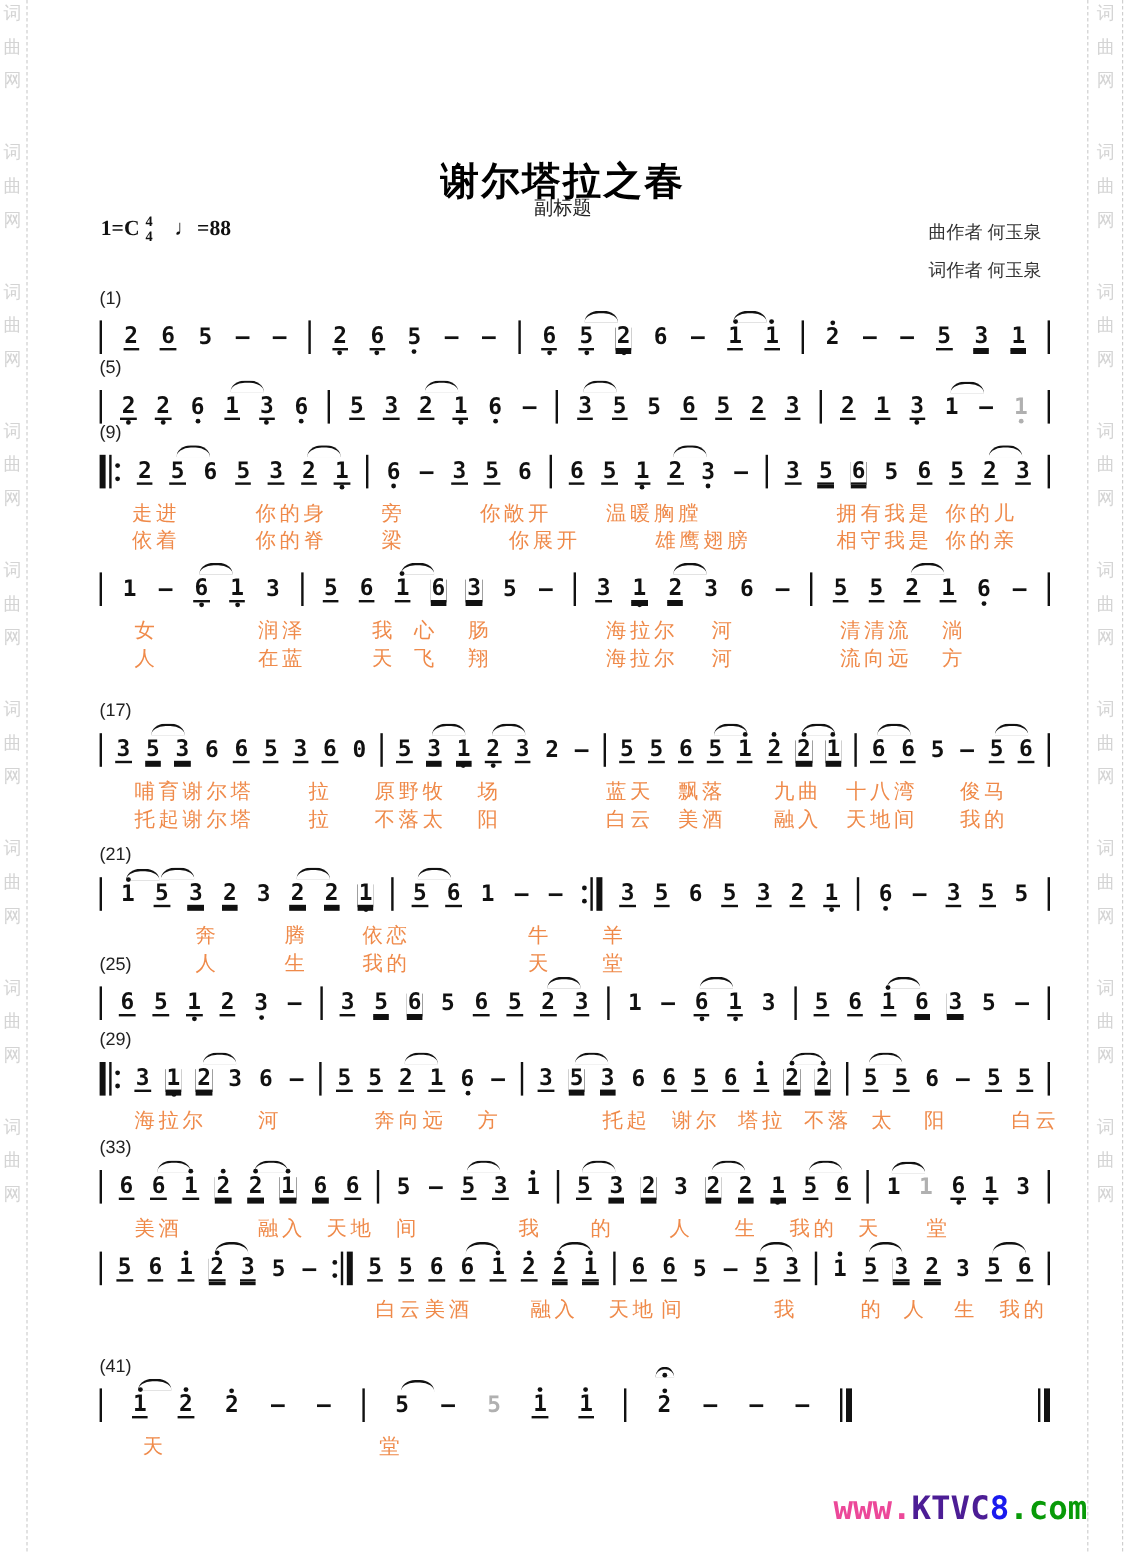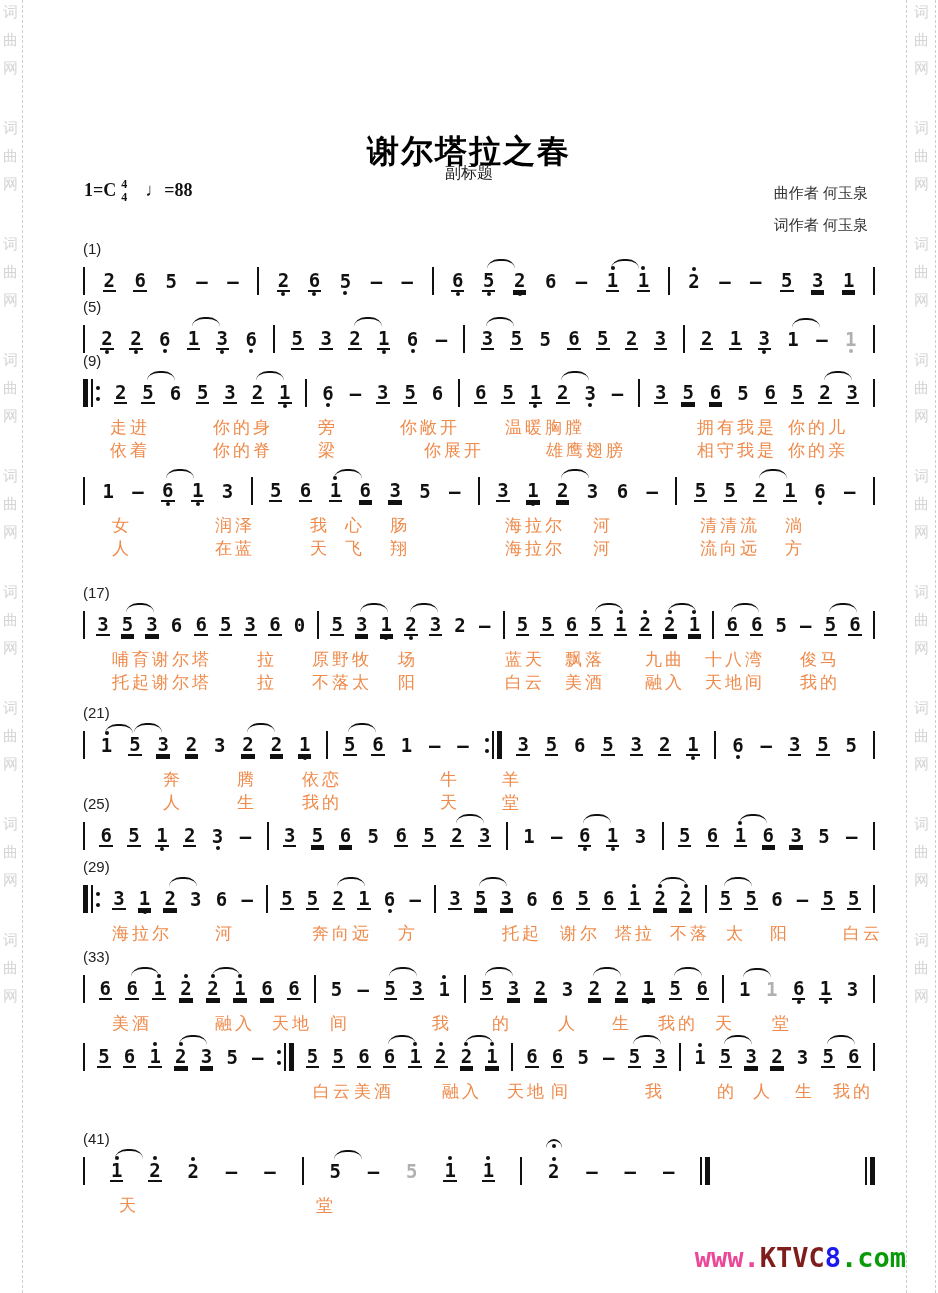--- a/index.html
+++ b/index.html
@@ -2098,13 +2098,13 @@
           <span class="bthick"></span>
         </span>
       </div>
       <div class="lyr-row">
         <span class="lyr" style="left: 36px;">天</span>
         <span class="lyr" style="left: 233px;">堂</span>
       </div>
     </div>
   </div>
 
-<div class="logo" id="logo"><span style="color: #ec4899;">www.</span><span style="color: #7f1d1d;">KTVC</span><span style="color: rgb(26, 26, 238);">8</span><span style="color: rgb(8, 154, 8);">.com</span></div>
+<div class="logo" id="logo"><span style="color: #ec4899;">www.</span><span style="color: #4c1d95;">KTVC</span><span style="color: rgb(26, 26, 238);">8</span><span style="color: rgb(8, 154, 8);">.com</span></div>
 
 </body></html>

